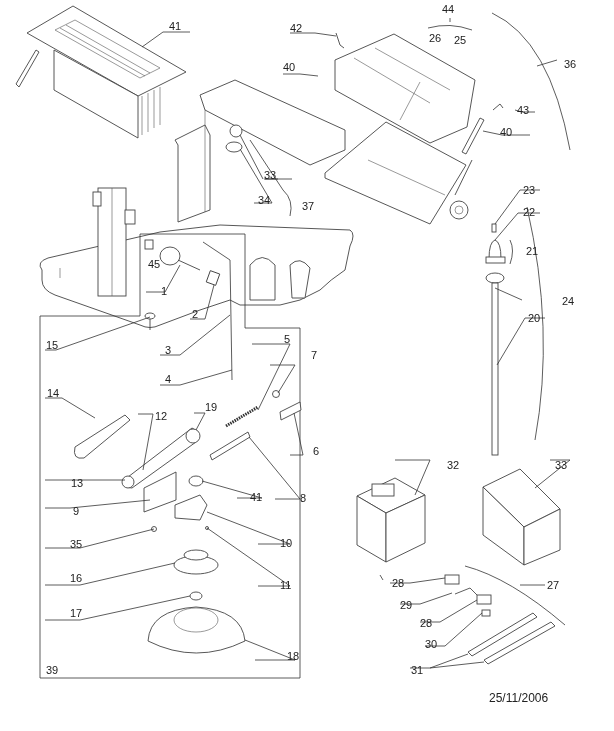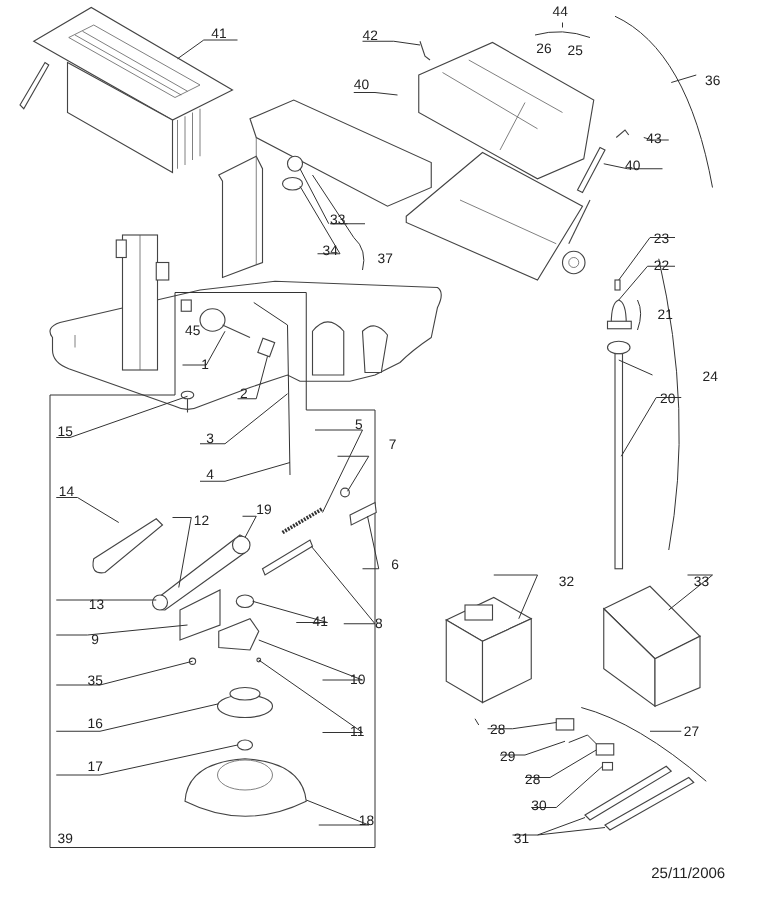--- a/index.html
+++ b/index.html
@@ -2,21 +2,21 @@
 <html><head>
 <meta charset="utf-8">
 <style>
   html,body{margin:0;padding:0;background:#fff;}
   body{width:614px;height:731px;position:relative;overflow:hidden;font-family:"Liberation Sans",sans-serif;}
   svg{position:absolute;left:0;top:0;}
   .lbl{font-family:"Liberation Sans",sans-serif;font-size:11px;fill:#222;}
   .ln{stroke:#333;stroke-width:0.8;fill:none;}
   .part{stroke:#444;stroke-width:0.9;fill:#fff;}
   .thin{stroke:#555;stroke-width:0.6;fill:none;}
-  .date{position:absolute;left:489px;top:691px;font-size:12px;color:#222;margin-left:32px;}
+  .date{position:absolute;left:489px;top:691px;font-size:12px;color:#222;}
 </style>
 </head>
 <body>
 
 <svg width="614" height="731" viewBox="0 0 614 731">
 
   <g>
     <polygon class="part" points="27,33 73,6 186,72 138,96"></polygon>
     <polygon class="thin" points="55,30 75,20 160,68 140,78"></polygon>
     <line class="thin" x1="60" y1="28" x2="145" y2="76"></line>

